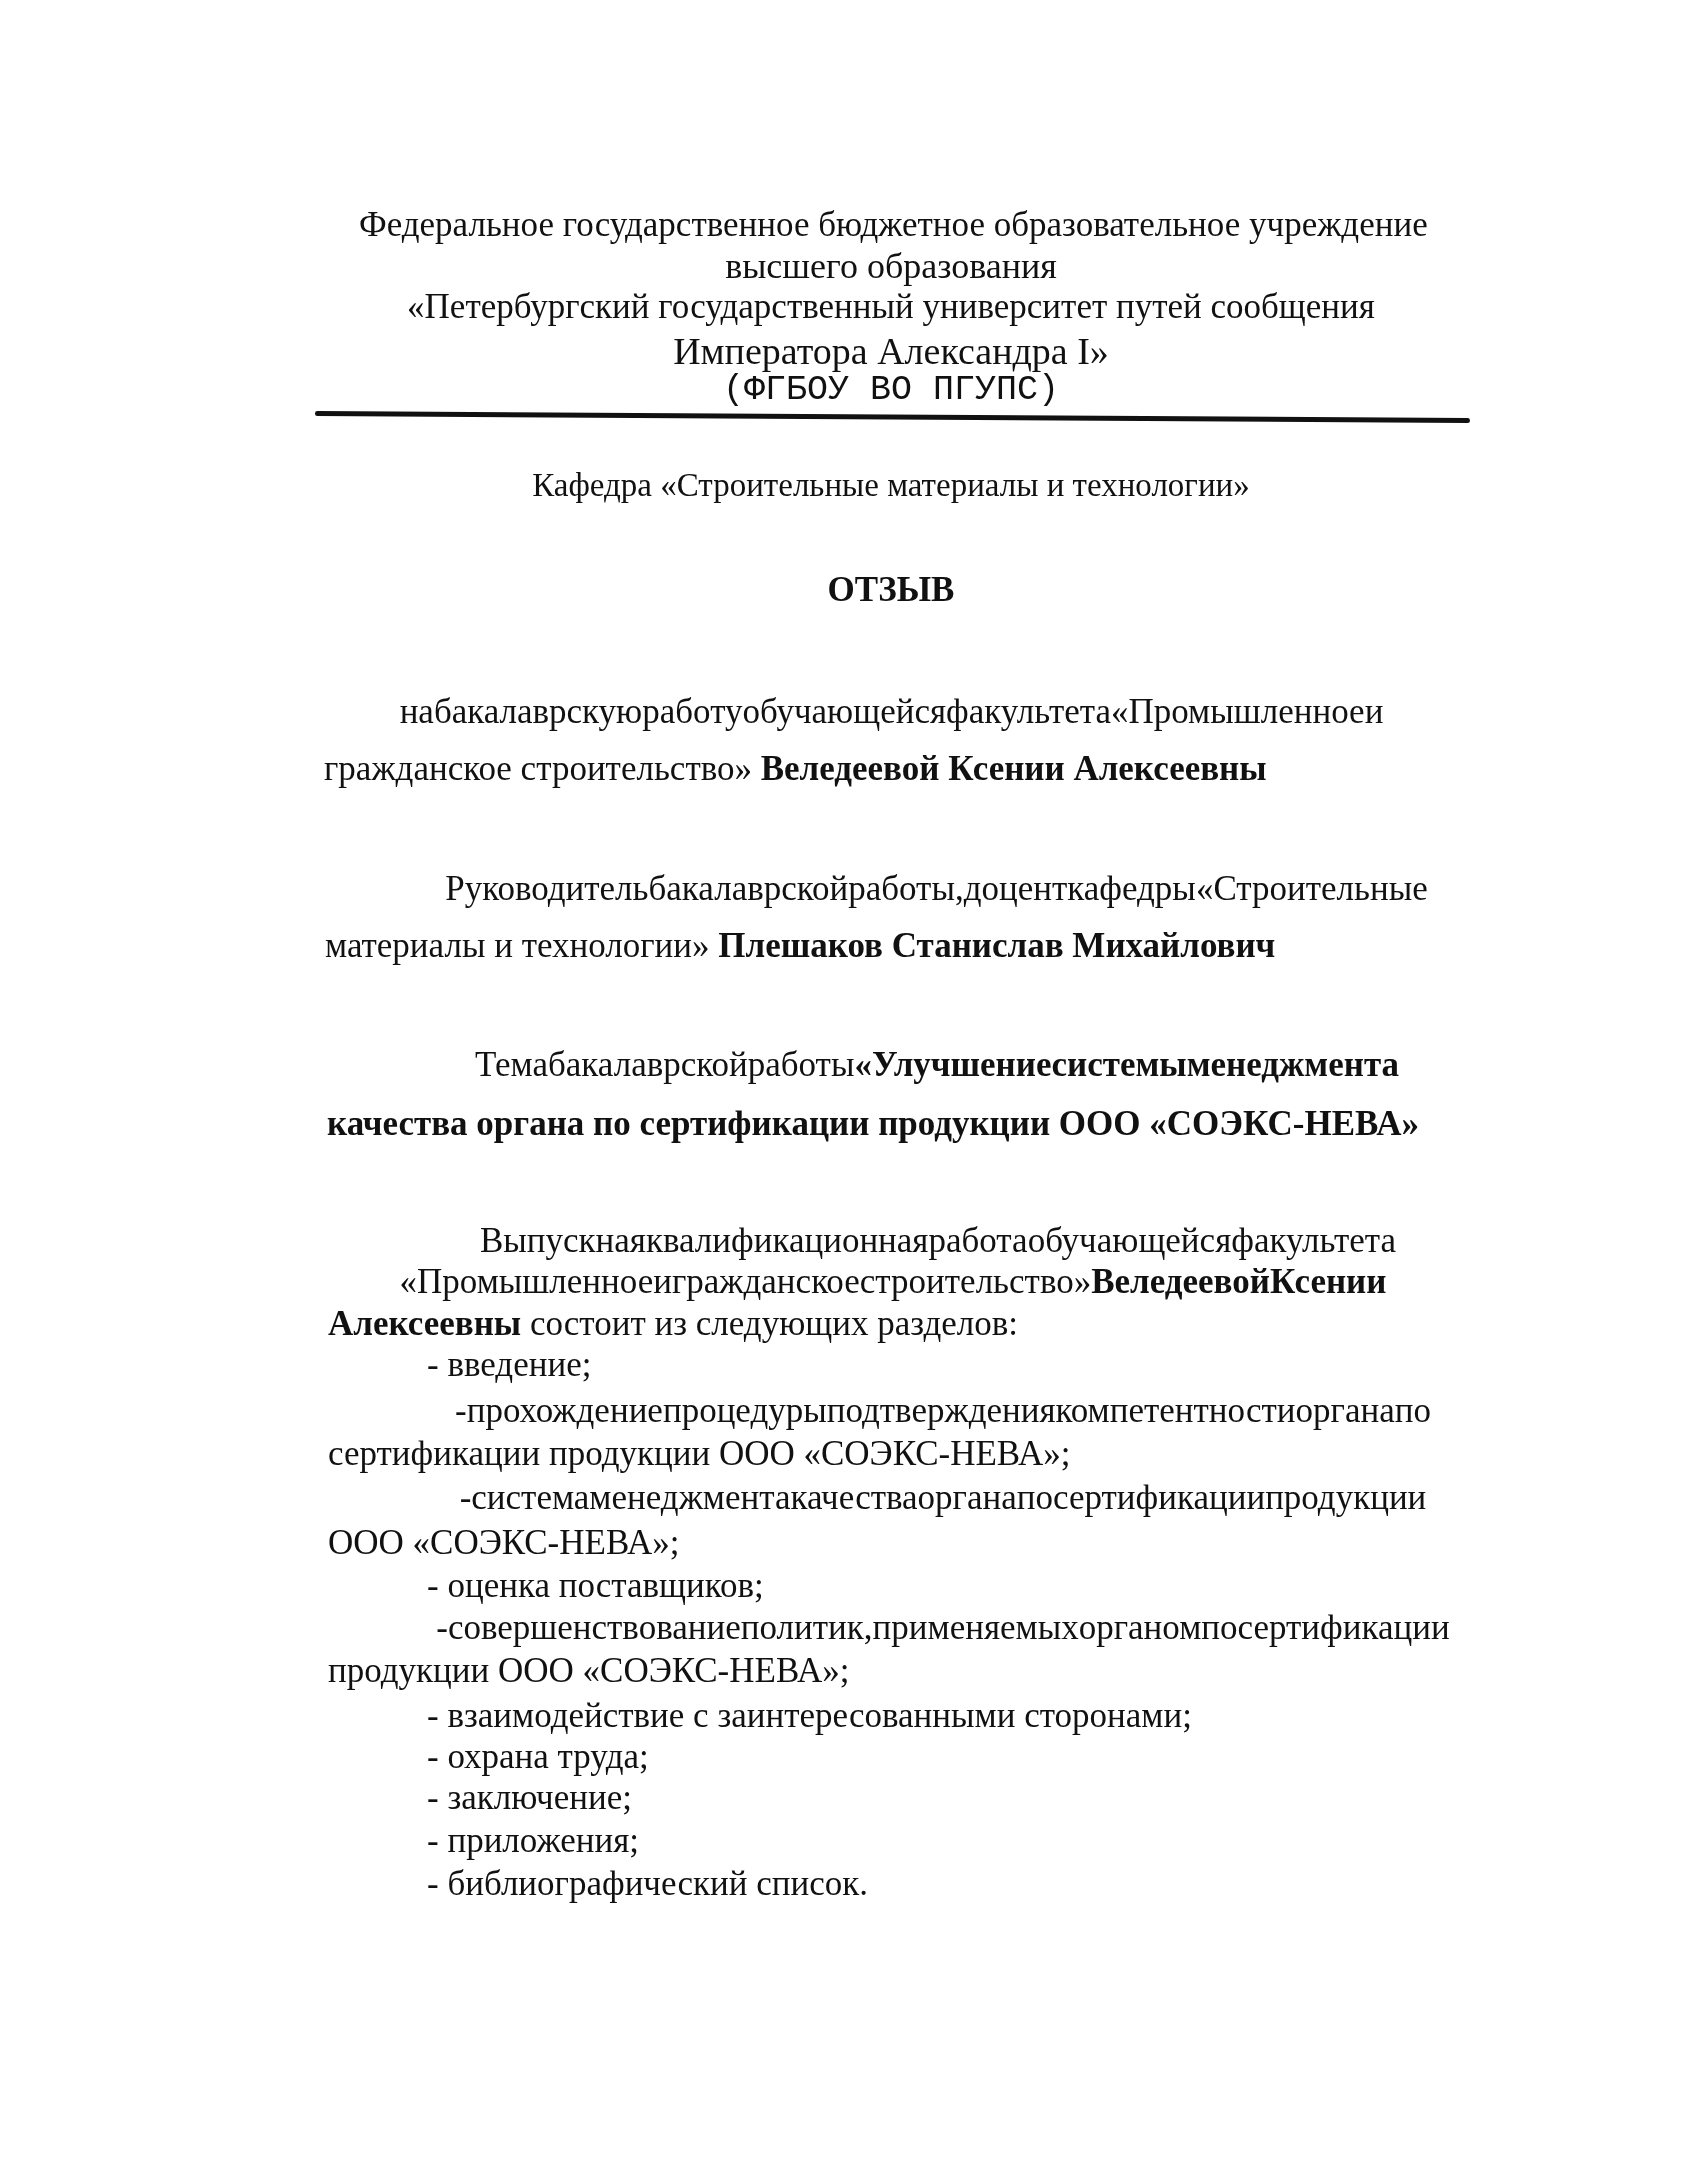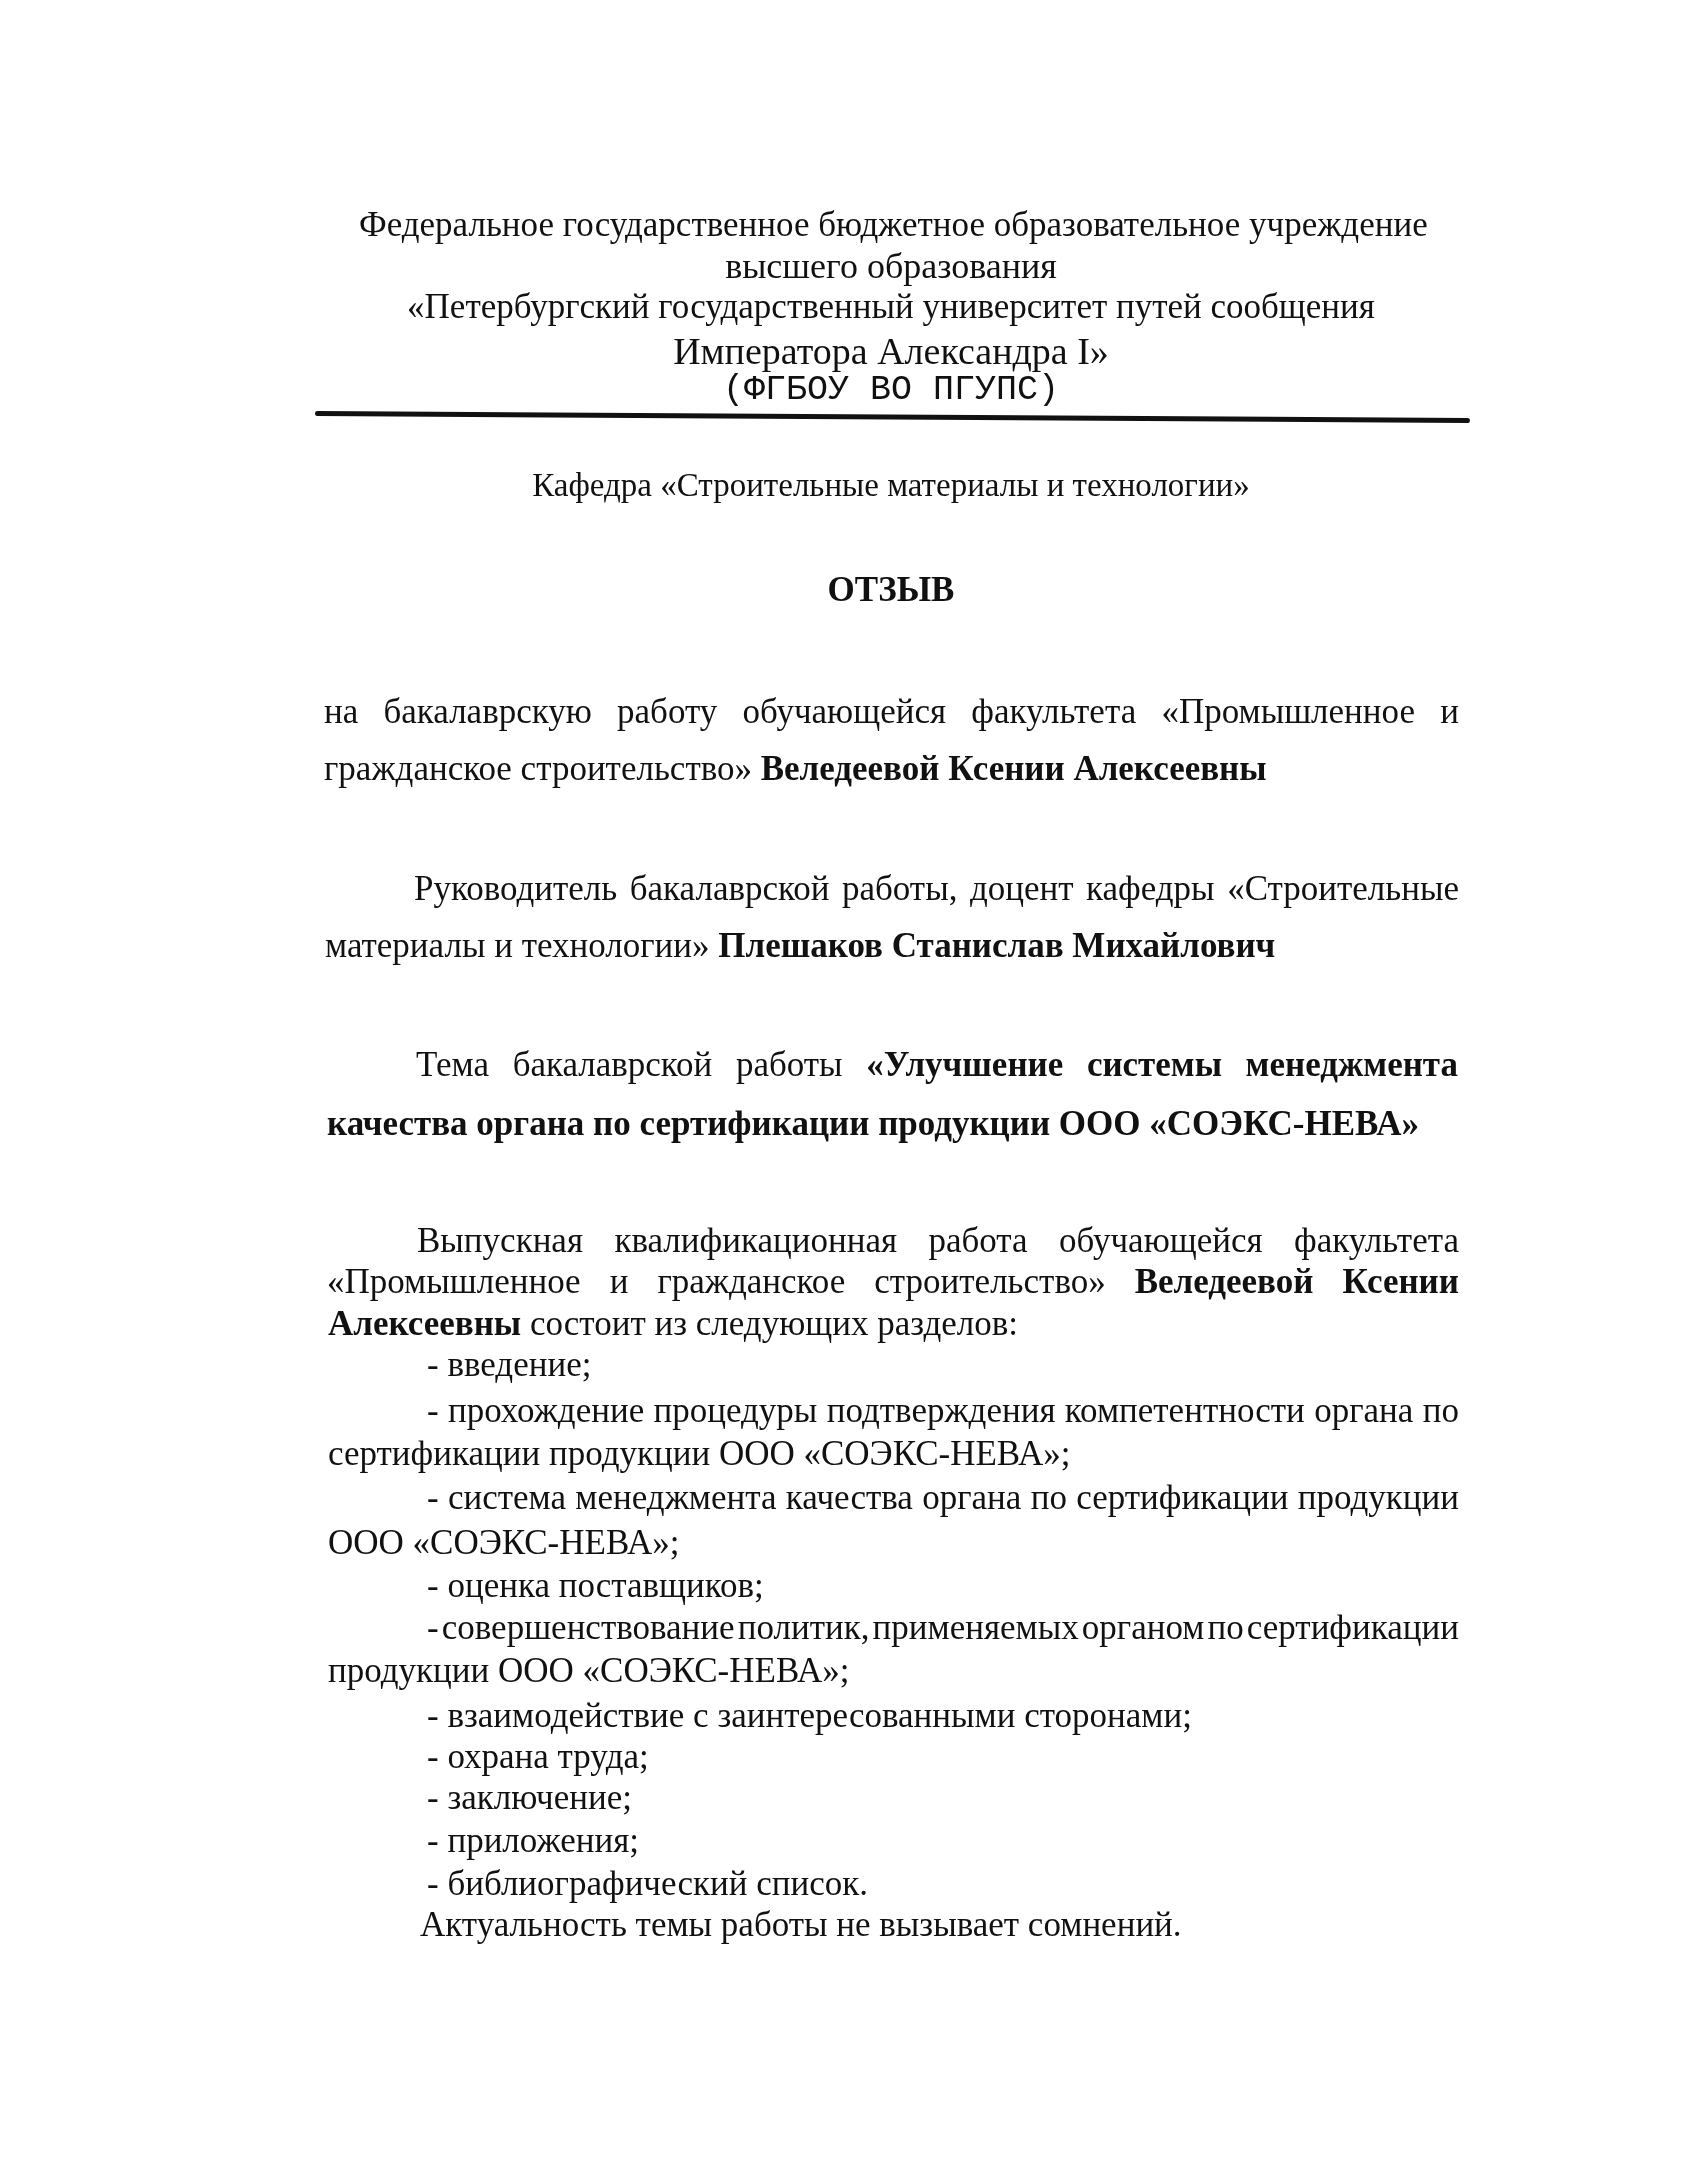--- a/index.html
+++ b/index.html
@@ -1,21 +1,21 @@
 <!DOCTYPE html>
 <html style="font-size:12.7px"><head>
   <meta charset="utf-8">
   <style>
     html, body { margin: 0; padding: 0; background: #ffffff; }
     body { width: 1687px; height: 2183px; position: relative; overflow: hidden; color: #111; font-family: "Liberation Serif", "DejaVu Serif", serif; }
     .page { position: absolute; left: 0; top: 0; width: 1687px; height: 2183px; background: #fff; margin-left: 33px; }
     .hdr-line { position: absolute; white-space: nowrap; text-align: center; }
     .rule { position: absolute; left: 282px; top: 411px; width: 1155px; height: 4.8px; background: #111; transform: rotate(0.35deg); transform-origin: left center; border-radius: 2.4px; }
     .line { position: absolute; font-size: 35px; line-height: 40px; white-space: nowrap; }
-    .just { display: flex; justify-content: space-between; }
+    .just { display: flex; justify-content: center; }
     .b { font-weight: bold; }
     .title { font-weight: bold; font-size: 35px; }
   </style>
 </head>
 <body>
 
 <div class="page">
 
   <div>
     <div class="hdr-line" style="left:326px; top:205px; width:1064px; font-size:35px;">Федеральное государственное бюджетное образовательное учреждение</div>
@@ -132,16 +132,15 @@
     </div>
     <div class="line" style="left:295px; top:1651px;">продукции ООО «СОЭКС-НЕВА»;</div>
 
     <div class="line" style="left:394px; top:1696px;">- взаимодействие с заинтересованными сторонами;</div>
     <div class="line" style="left:394px; top:1737px;">- охрана труда;</div>
     <div class="line" style="left:394px; top:1778px;">- заключение;</div>
     <div class="line" style="left:394px; top:1821px;">- приложения;</div>
     <div class="line" style="left:394px; top:1864px;">- библиографический список.</div>
   </div>
 
-  <div class="line" style="left:387px; top:1905px;">Актуальность темы работы не вызывает сомнений.</div>
 
 </div>
 
 
 </body></html>

